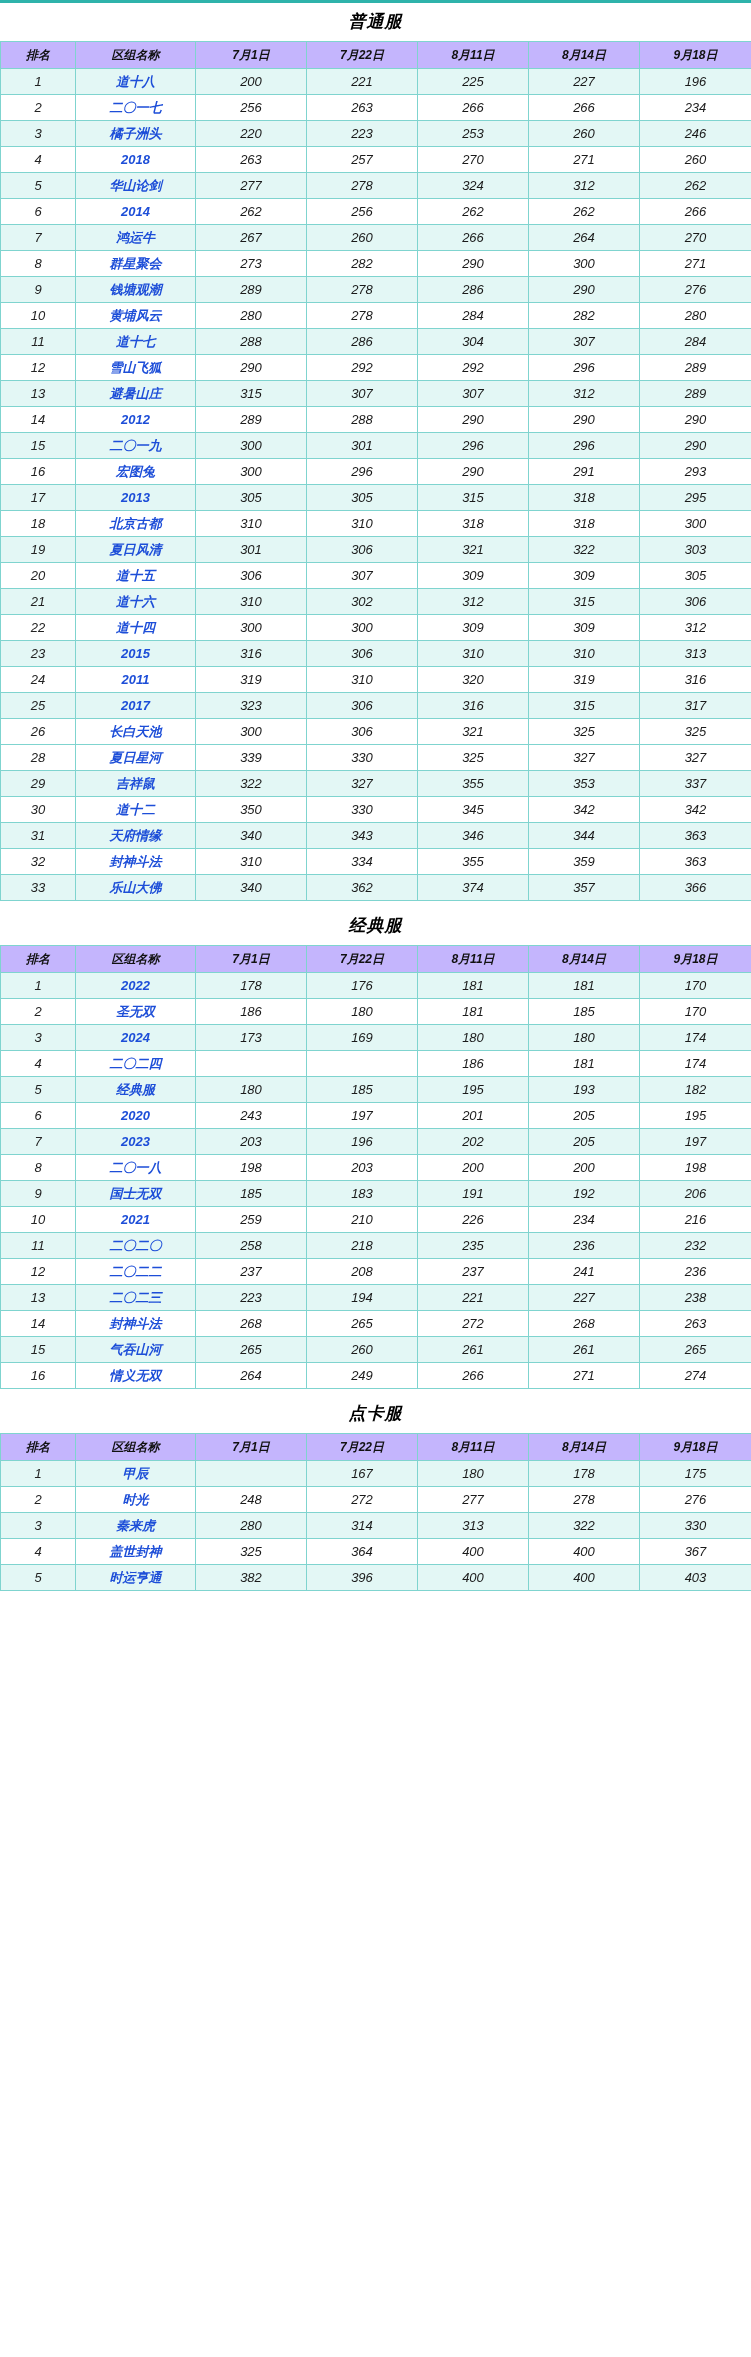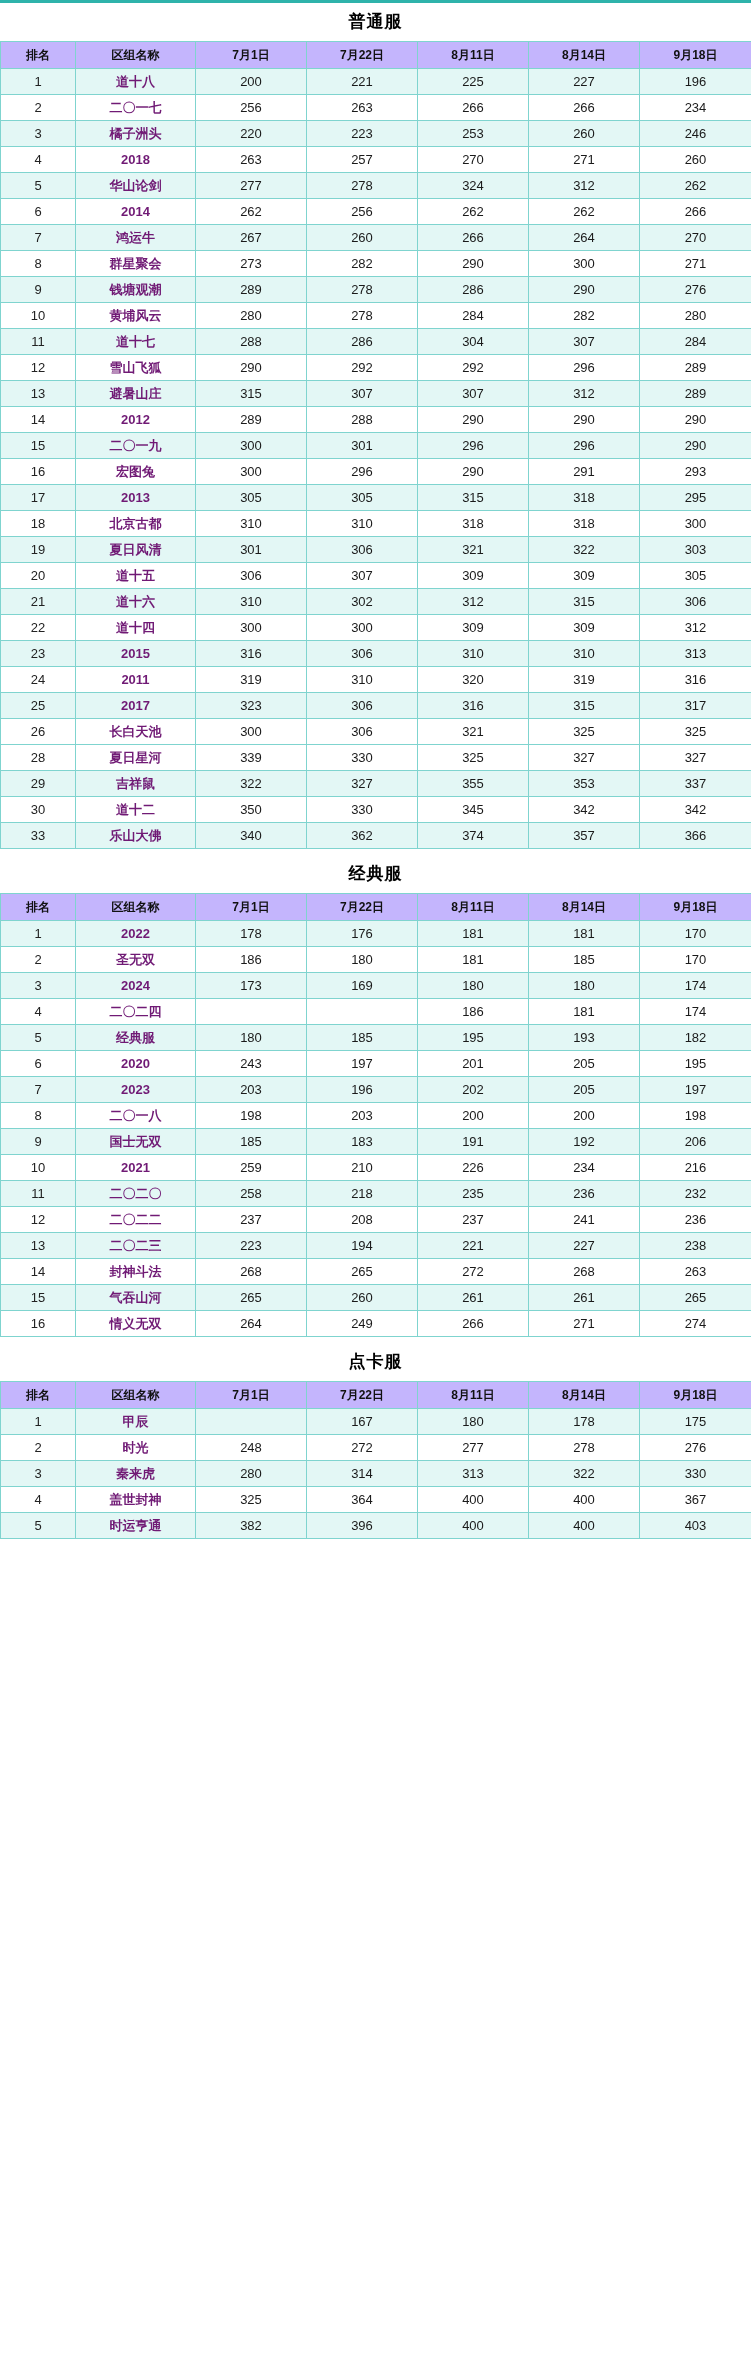--- a/index.html
+++ b/index.html
@@ -5,20 +5,21 @@
   * { box-sizing: border-box; }
   html, body {
     margin: 0; padding: 0;
     background: #ffffff;
     font-family: "Liberation Sans", sans-serif;
   }
   .page {
     width: 621px;
     background: #ffffff;
     padding: 0;
+    font-style: italic;
   }
   .section { width: 751px; }
   .section-title {
     text-align: center;
     font-size: 17px;
     font-weight: bold;
     color: #000000;
     padding: 7px 0 8px 0;
     letter-spacing: 1px;
   }
@@ -49,21 +50,21 @@
     background: #c4b5fd;
     font-weight: bold;
     font-size: 12px;
     color: #111111;
     height: 27px;
   }
   tbody tr.alt td { background: #e3f7f5; }
   tbody tr.plain td { background: #ffffff; }
   td.rank { font-size: 13px; }
   td.name {
-    color: #701a75;
+    color: #1d4ed8;
     font-weight: bold;
     font-size: 13px;
   }
   td.num { font-size: 13px; color: #1a1a1a; }
   .toprule {
     height: 3px;
     background: #2fb3ab;
     width: 751px;
   }
   .sep {
@@ -357,20 +358,38 @@
             <tr class="plain">
               <td class="rank">30</td>
               <td class="name">道十二</td>
               <td class="num">350</td>
               <td class="num">330</td>
               <td class="num">345</td>
               <td class="num">342</td>
               <td class="num">342</td>
             </tr>
             <tr class="alt">
+              <td class="rank">31</td>
+              <td class="name">天府情缘</td>
+              <td class="num">340</td>
+              <td class="num">343</td>
+              <td class="num">346</td>
+              <td class="num">344</td>
+              <td class="num">363</td>
+            </tr>
+            <tr class="plain">
+              <td class="rank">32</td>
+              <td class="name">封神斗法</td>
+              <td class="num">310</td>
+              <td class="num">334</td>
+              <td class="num">355</td>
+              <td class="num">359</td>
+              <td class="num">363</td>
+            </tr>
+            <tr class="alt">
               <td class="rank">33</td>
               <td class="name">乐山大佛</td>
               <td class="num">340</td>
               <td class="num">362</td>
               <td class="num">374</td>
               <td class="num">357</td>
               <td class="num">366</td>
             </tr>
           </tbody>
         </table>

